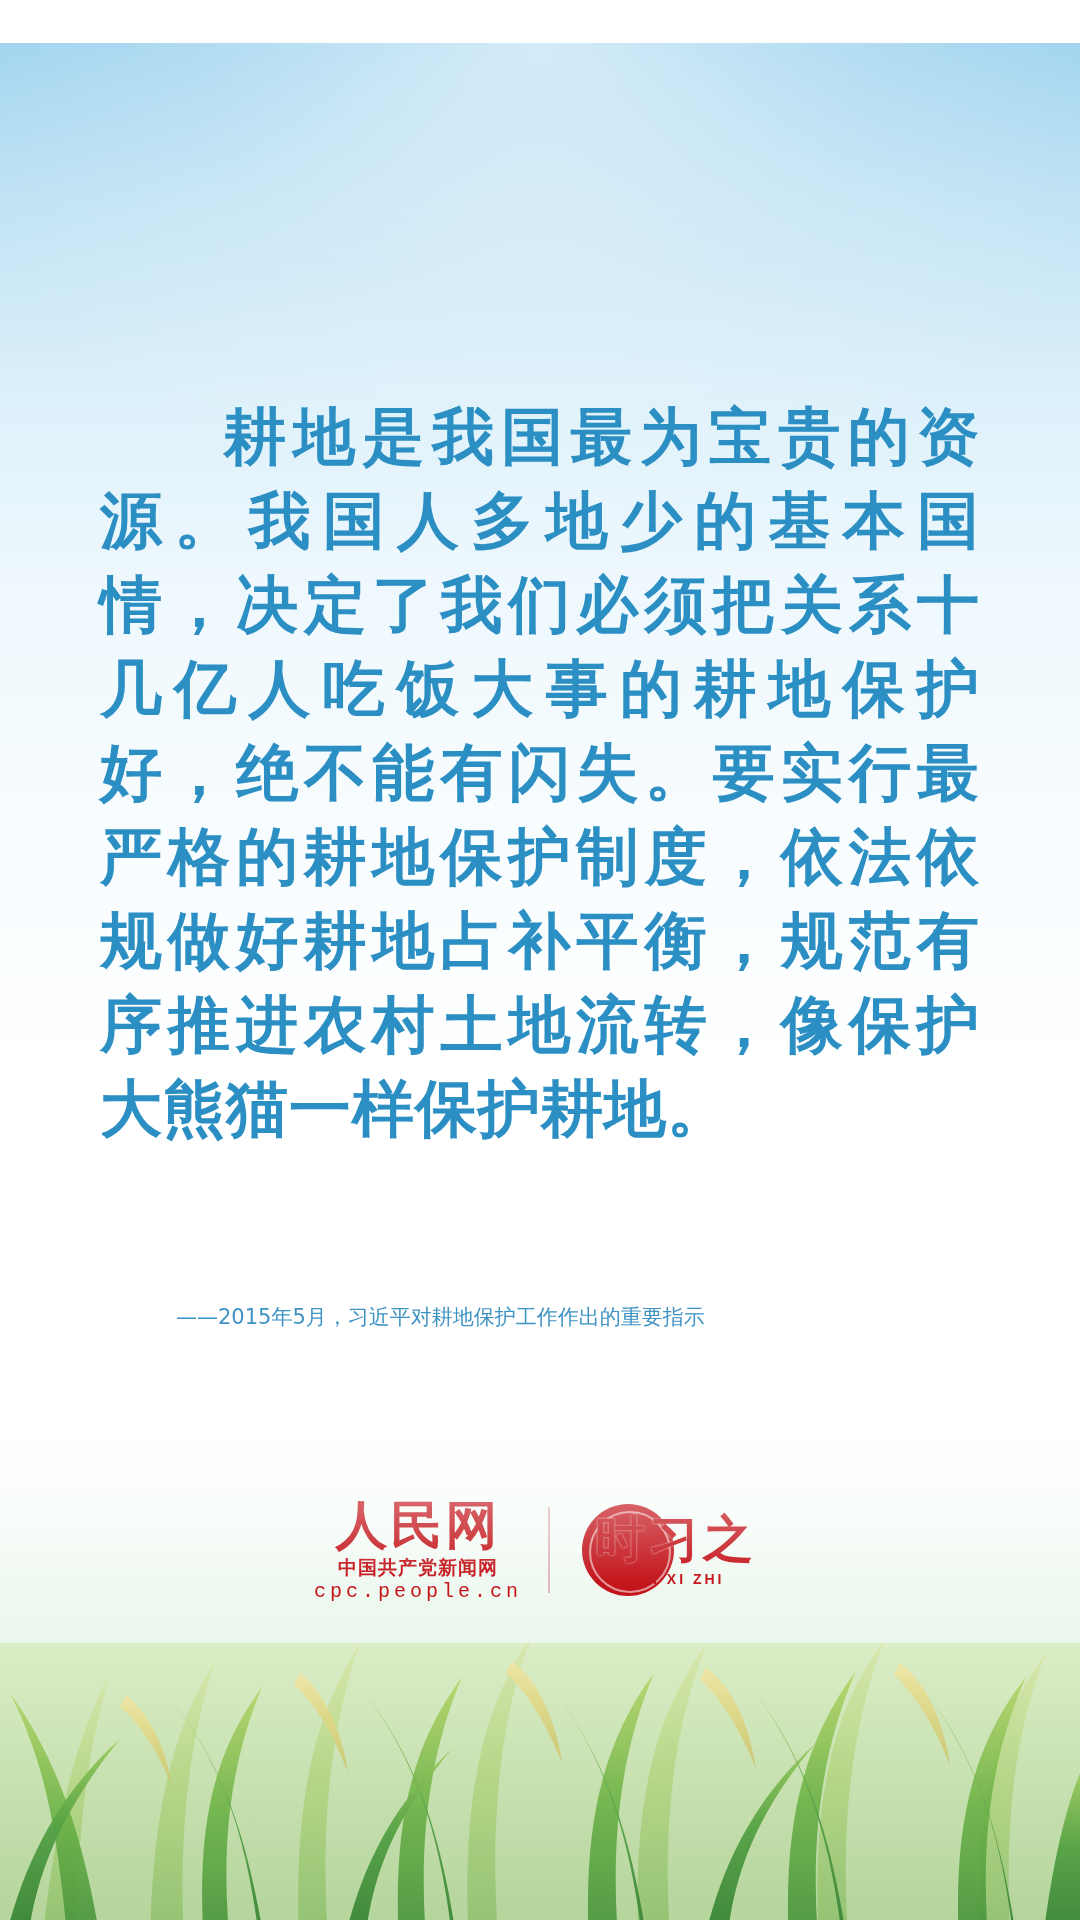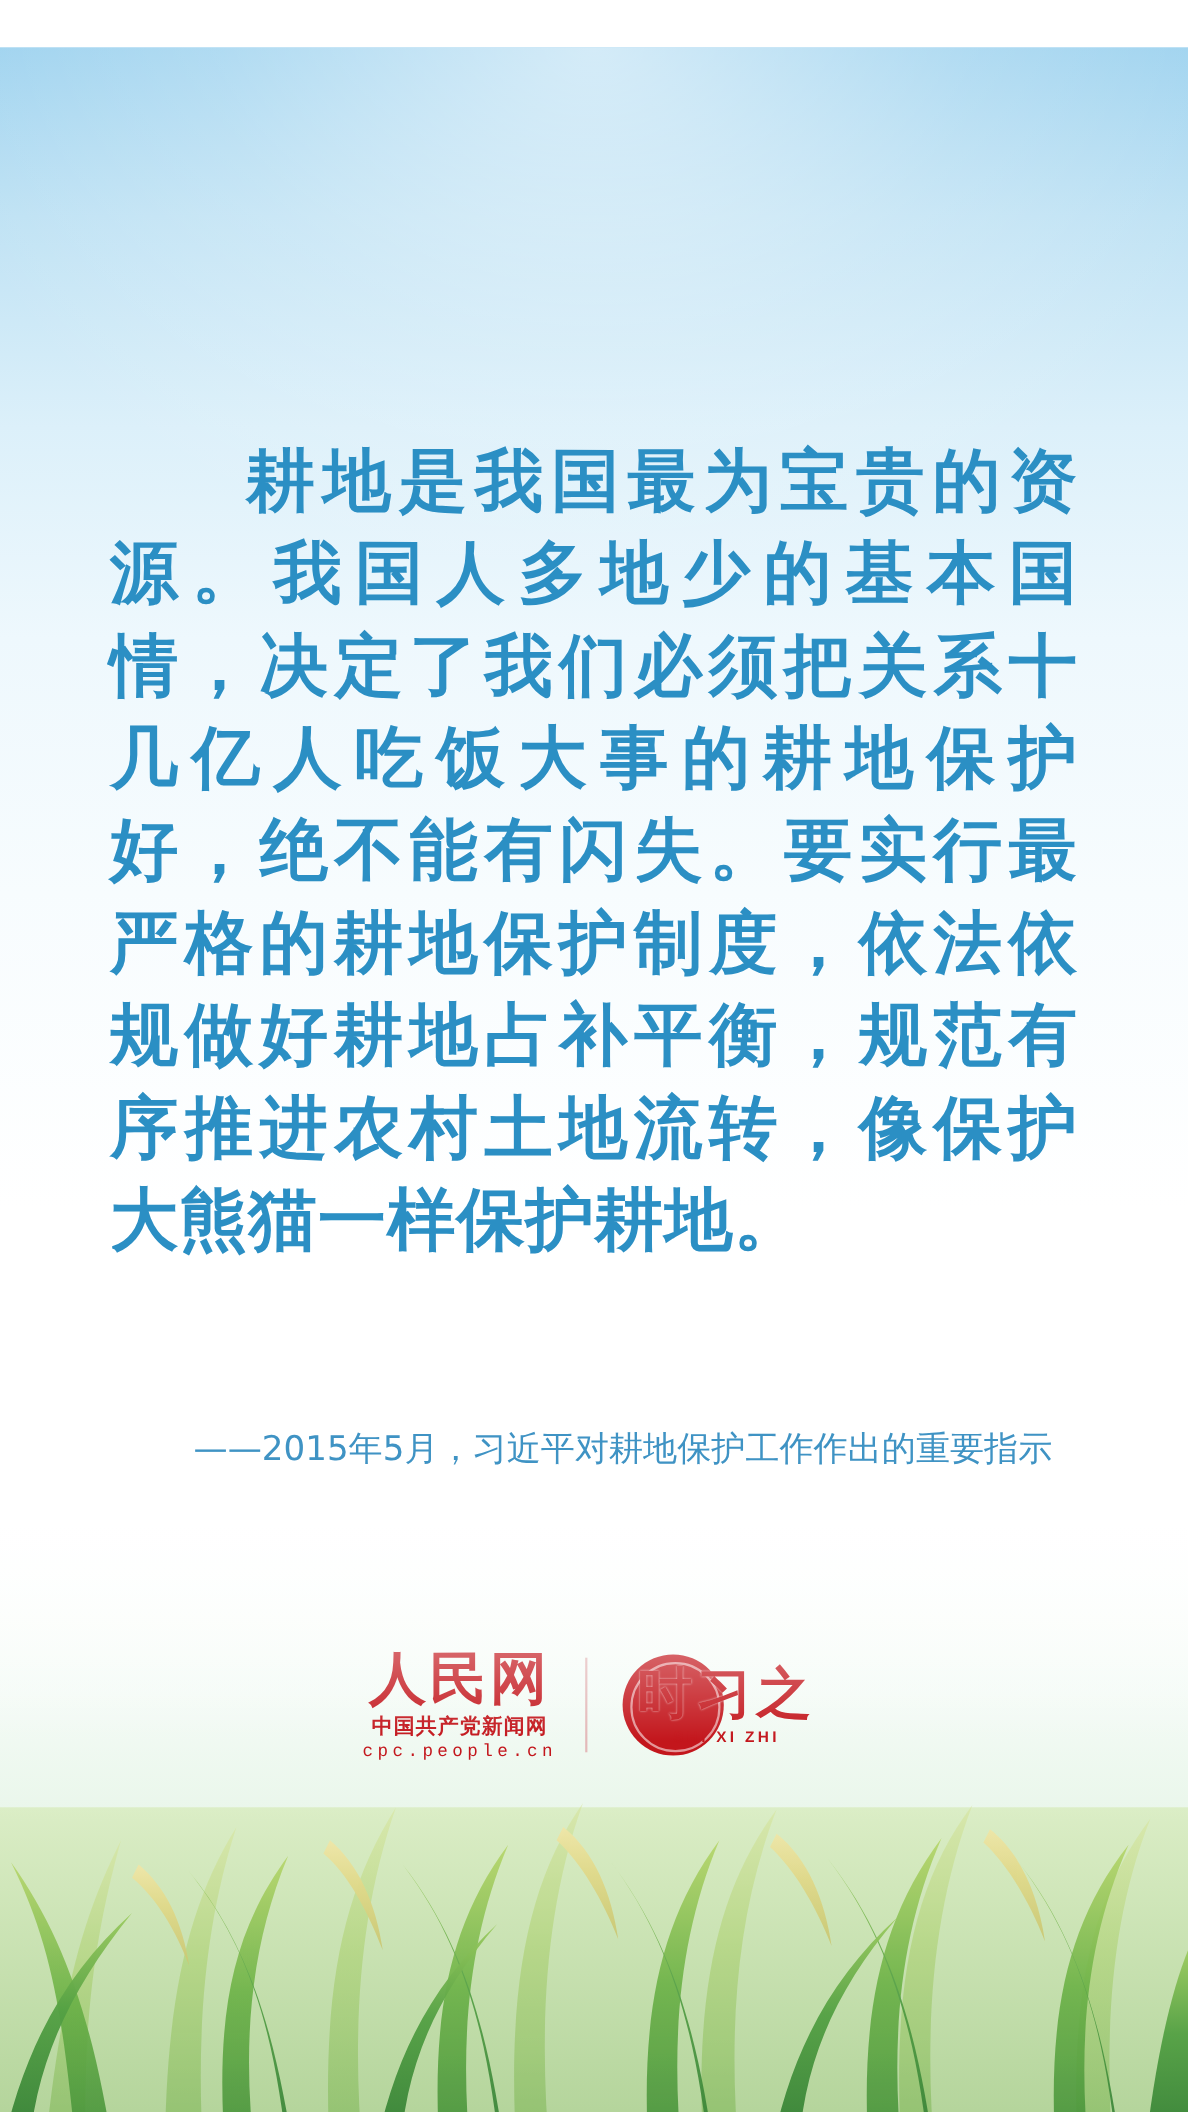--- a/index.html
+++ b/index.html
@@ -63,21 +63,21 @@
     text-justify: inter-character;
     font-family: "DejaVu Sans", "Liberation Sans", sans-serif;
   }
 
   
   .attribution {
     position: absolute;
     left: 100px;
     top: 1248px;
     width: 880px;
-    font-size: 31px;
+    font-size: 21px;
     line-height: 52px;
     color: #3f93c4;
     text-indent: 76px;
     font-family: "DejaVu Sans", "Liberation Sans", sans-serif;
   }
 
   
   .logo-row {
     position: absolute;
     left: 0;
@@ -105,21 +105,21 @@
   .people-logo .pl-sub {
     margin-top: 7px;
     font-size: 19px;
     font-weight: 700;
     color: #c3161c;
     letter-spacing: 1px;
     font-family: "DejaVu Sans", "Liberation Sans", sans-serif;
   }
   .people-logo .pl-url {
     margin-top: 5px;
-    font-size: 16px;
+    font-size: 20px;
     color: #c3161c;
     letter-spacing: 4px;
     font-family: "Liberation Mono", "DejaVu Sans Mono", monospace;
   }
 
   .logo-divider {
     width: 2px;
     height: 86px;
     background: #e3b9b9;
   }

